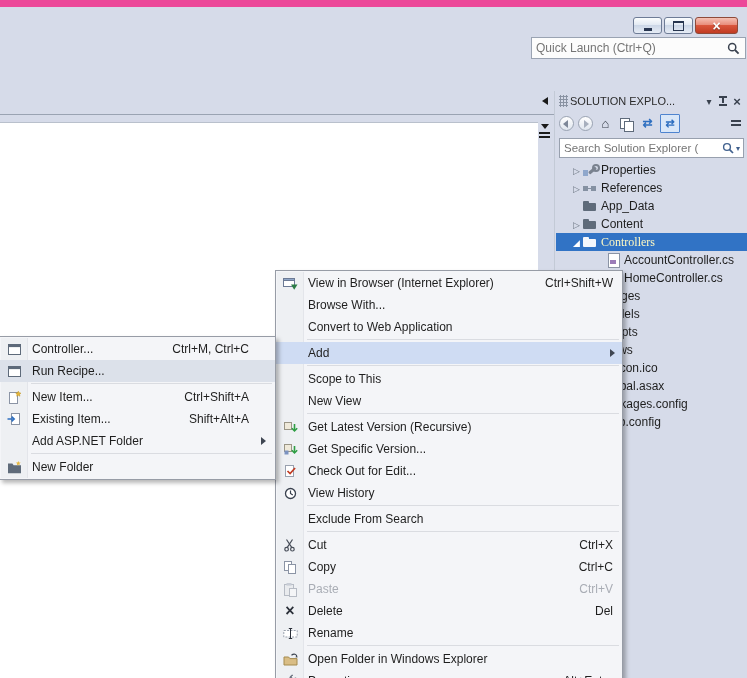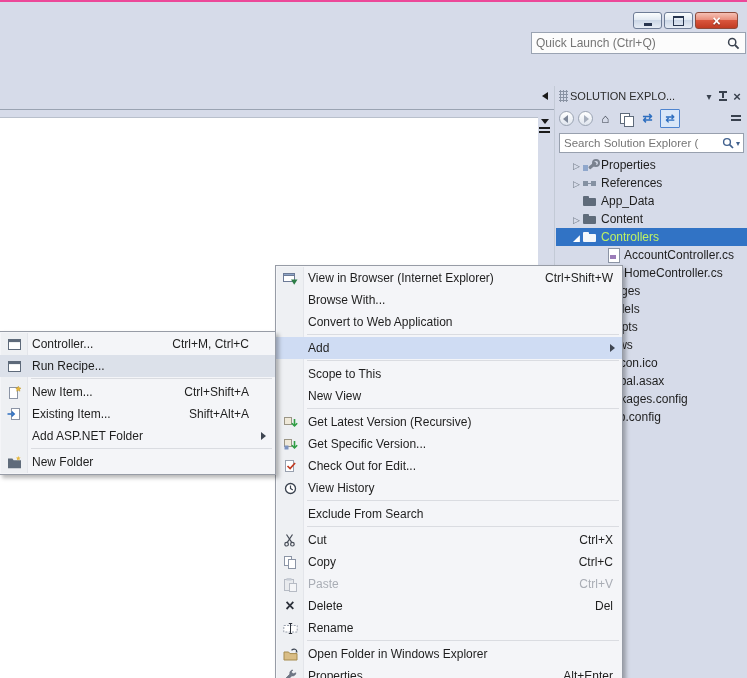--- a/index.html
+++ b/index.html
@@ -2,21 +2,21 @@
 <html><head>
 <meta charset="utf-8">
 <style>
   * { margin:0; padding:0; box-sizing:border-box; }
   html,body { width:747px; height:678px; }
   body {
     font-family:"Liberation Sans", sans-serif;
     font-size:12px; color:#1e1e1e;
     background:#d6dbe9; position:relative; overflow:hidden;
   }
-  #root { position:absolute; inset:0; background:#d6dbe9; border-top:2px solid #ec4899; }
+  #root { position:absolute; inset:0; background:#d6dbe9; border-top:7px solid #ec4899; }
 
   
   .win-controls { position:absolute; top:10px; right:9px; display:flex; gap:2px; }
   .wbtn { width:29px; height:17px; border:1px solid #6e7c96; border-radius:3px;
           background:linear-gradient(#fbfdfe,#e3eaf3 45%,#ccd7e7 50%,#e6ecf5);
           display:flex; align-items:center; justify-content:center; }
   .wbtn-min::before { content:""; width:8px; height:3px; background:#27354f; margin-top:7px; }
   .wbtn-max::before { content:""; width:9px; height:7px; border:1px solid #27354f; border-top:2px solid #27354f; }
   .wbtn-close { width:43px; border-color:#8e4a3a;
           background:linear-gradient(#f5c0b4,#e98e7c 45%,#d9553c 50%,#c13b22); }
@@ -72,21 +72,21 @@
   .g-more { margin-left:auto; }
   .g-more::before { content:""; width:10px; height:2px; background:#39414e; box-shadow:0 4px 0 #39414e; margin-top:-4px; }
 
   .se-search { margin:3px 3px 2px 3px; height:20px; background:#fff; border:1px solid #98a0ae;
           display:flex; align-items:center; padding:0 3px 0 4px; }
   .se-search-input { flex:1; border:none; outline:none; background:transparent; font:inherit; font-size:11.5px; color:#6b6b6b; min-width:0; }
   .se-caret { font-size:8px; color:#41618e; margin-left:1px; }
 
   .se-tree { position:absolute; left:0; right:0; top:70px; }
   .trow { height:18px; display:flex; align-items:center; white-space:nowrap; }
-  .trow.sel { background:#3173c5; color:#bef264; }
+  .trow.sel { background:#3173c5; color:#fef9c3;font-family:Liberation Serif, serif; }
   .twisty { width:11px; flex:0 0 11px; text-align:center; }
   .tw-c::before { content:"▷"; font-size:9px; color:#6d7683; }
   .tw-e::before { content:"◢"; font-size:9px; color:#3c4350; }
   .trow.sel .tw-e::before { color:#fff; }
   .tw-check::before { content:"✓"; font-size:11px; font-weight:bold; color:#cb2417; }
   .ticon { width:16px; height:16px; flex:0 0 16px; margin-right:3px; position:relative; }
   .tlabel { overflow:hidden; }
   .tlabel.b { font-weight:bold; }
 
   .ic-project::before { content:""; position:absolute; left:1px; top:2px; width:13px; height:11px;

